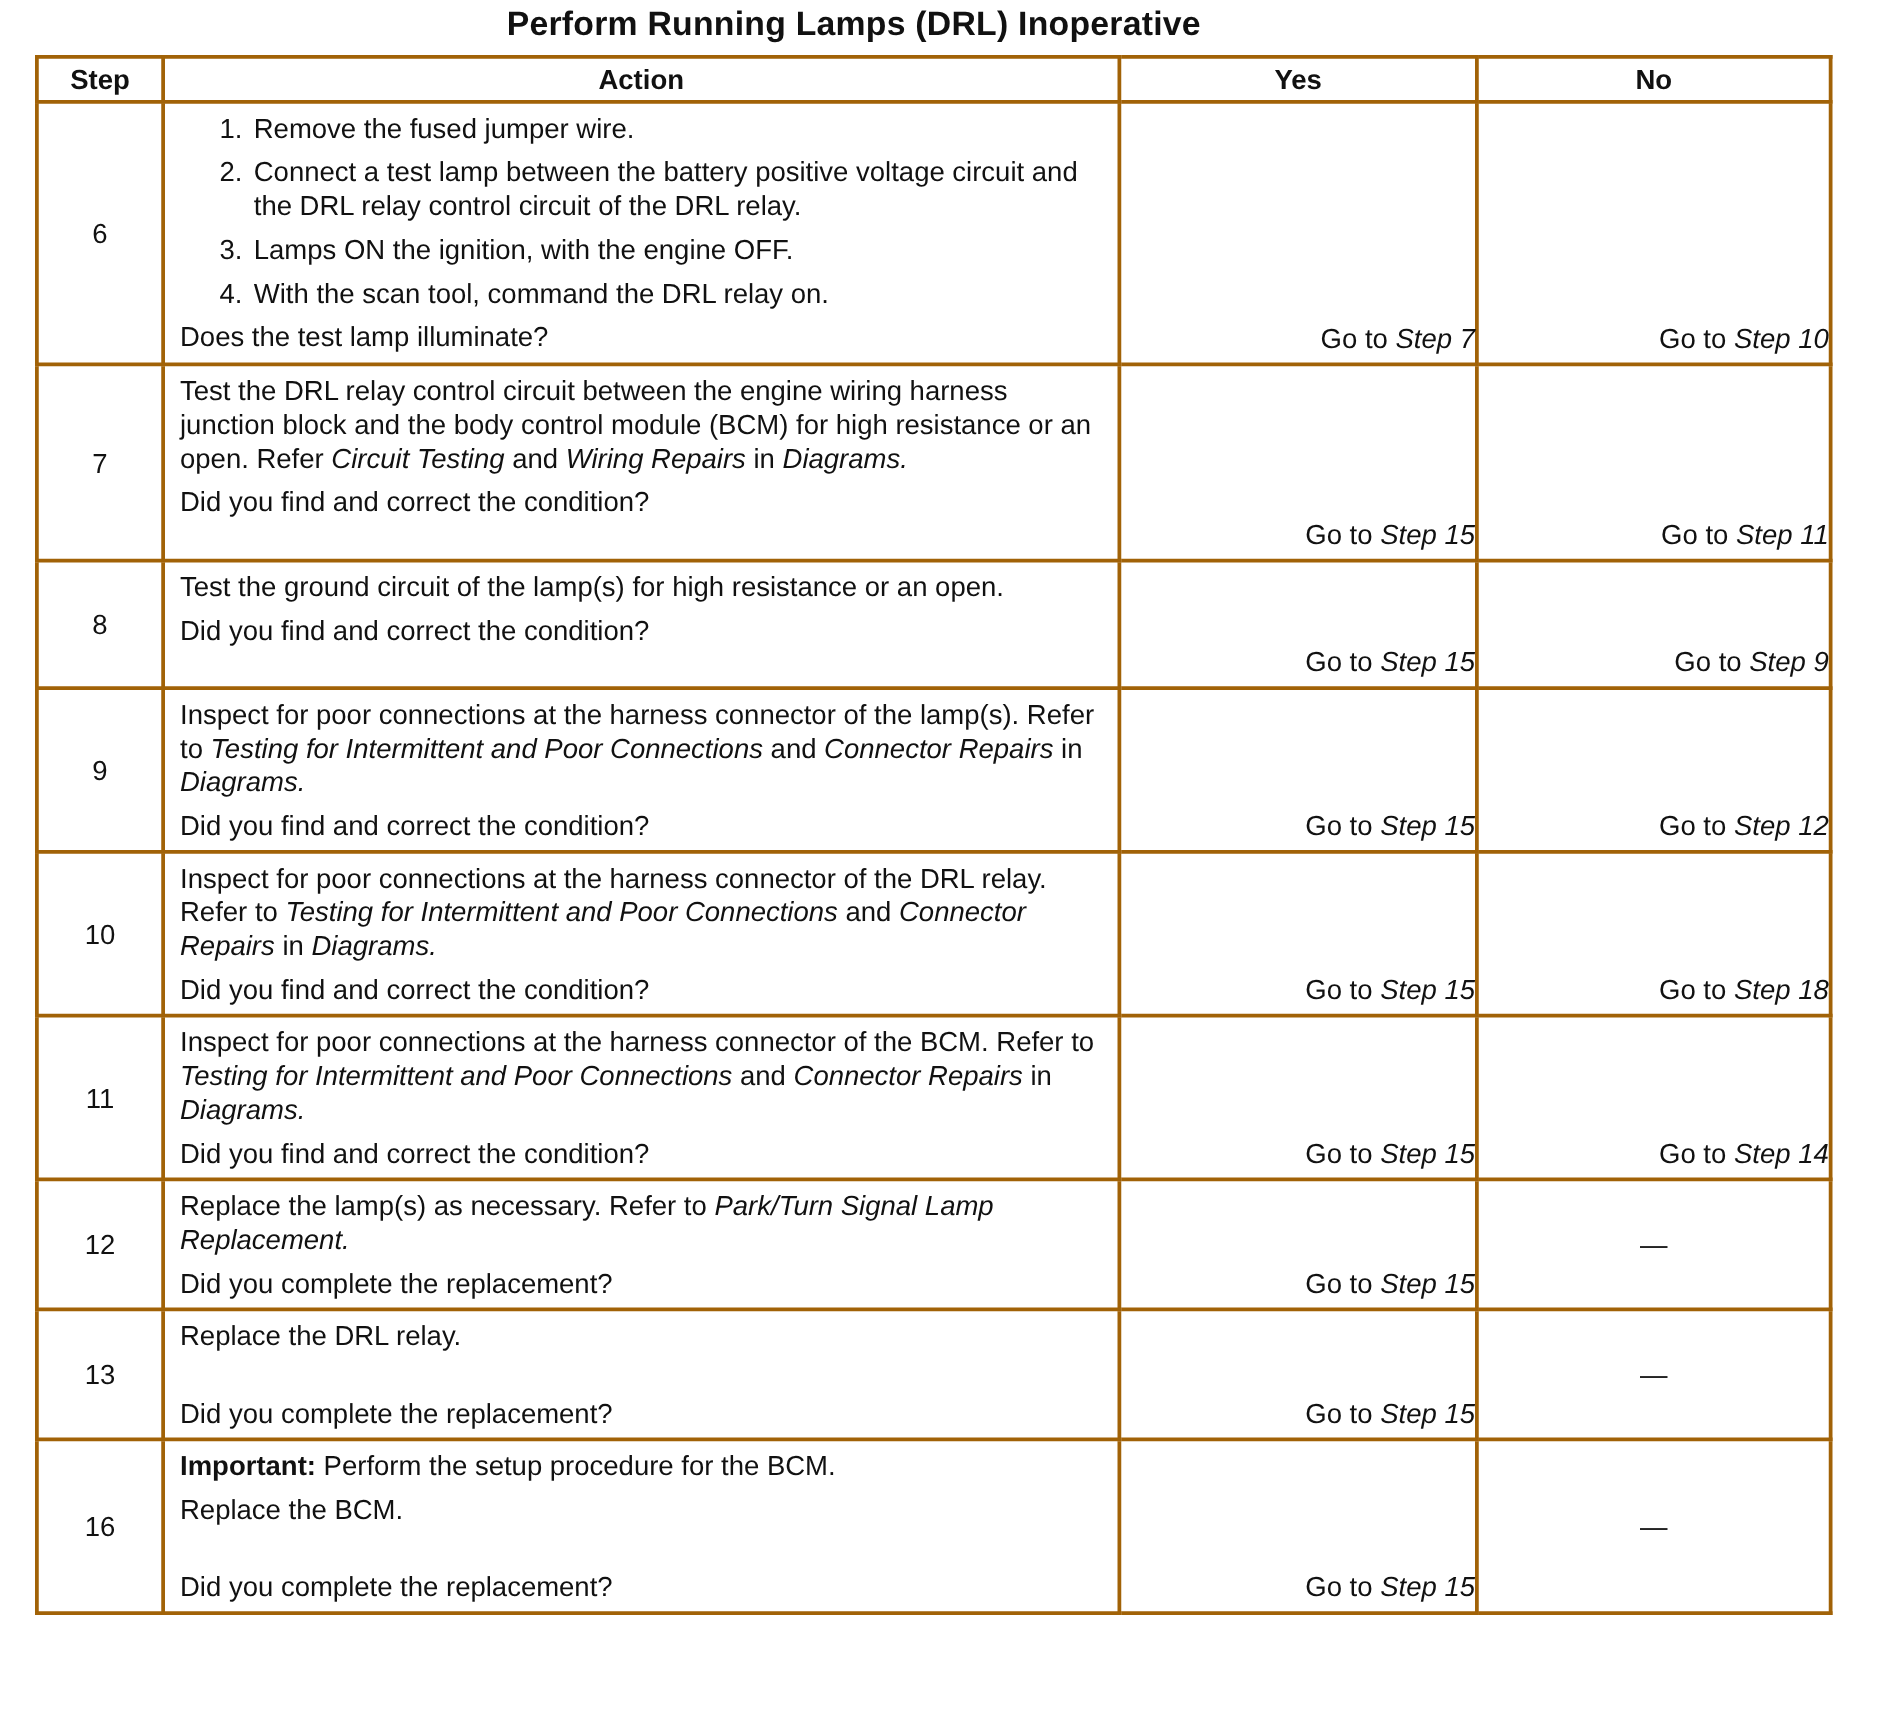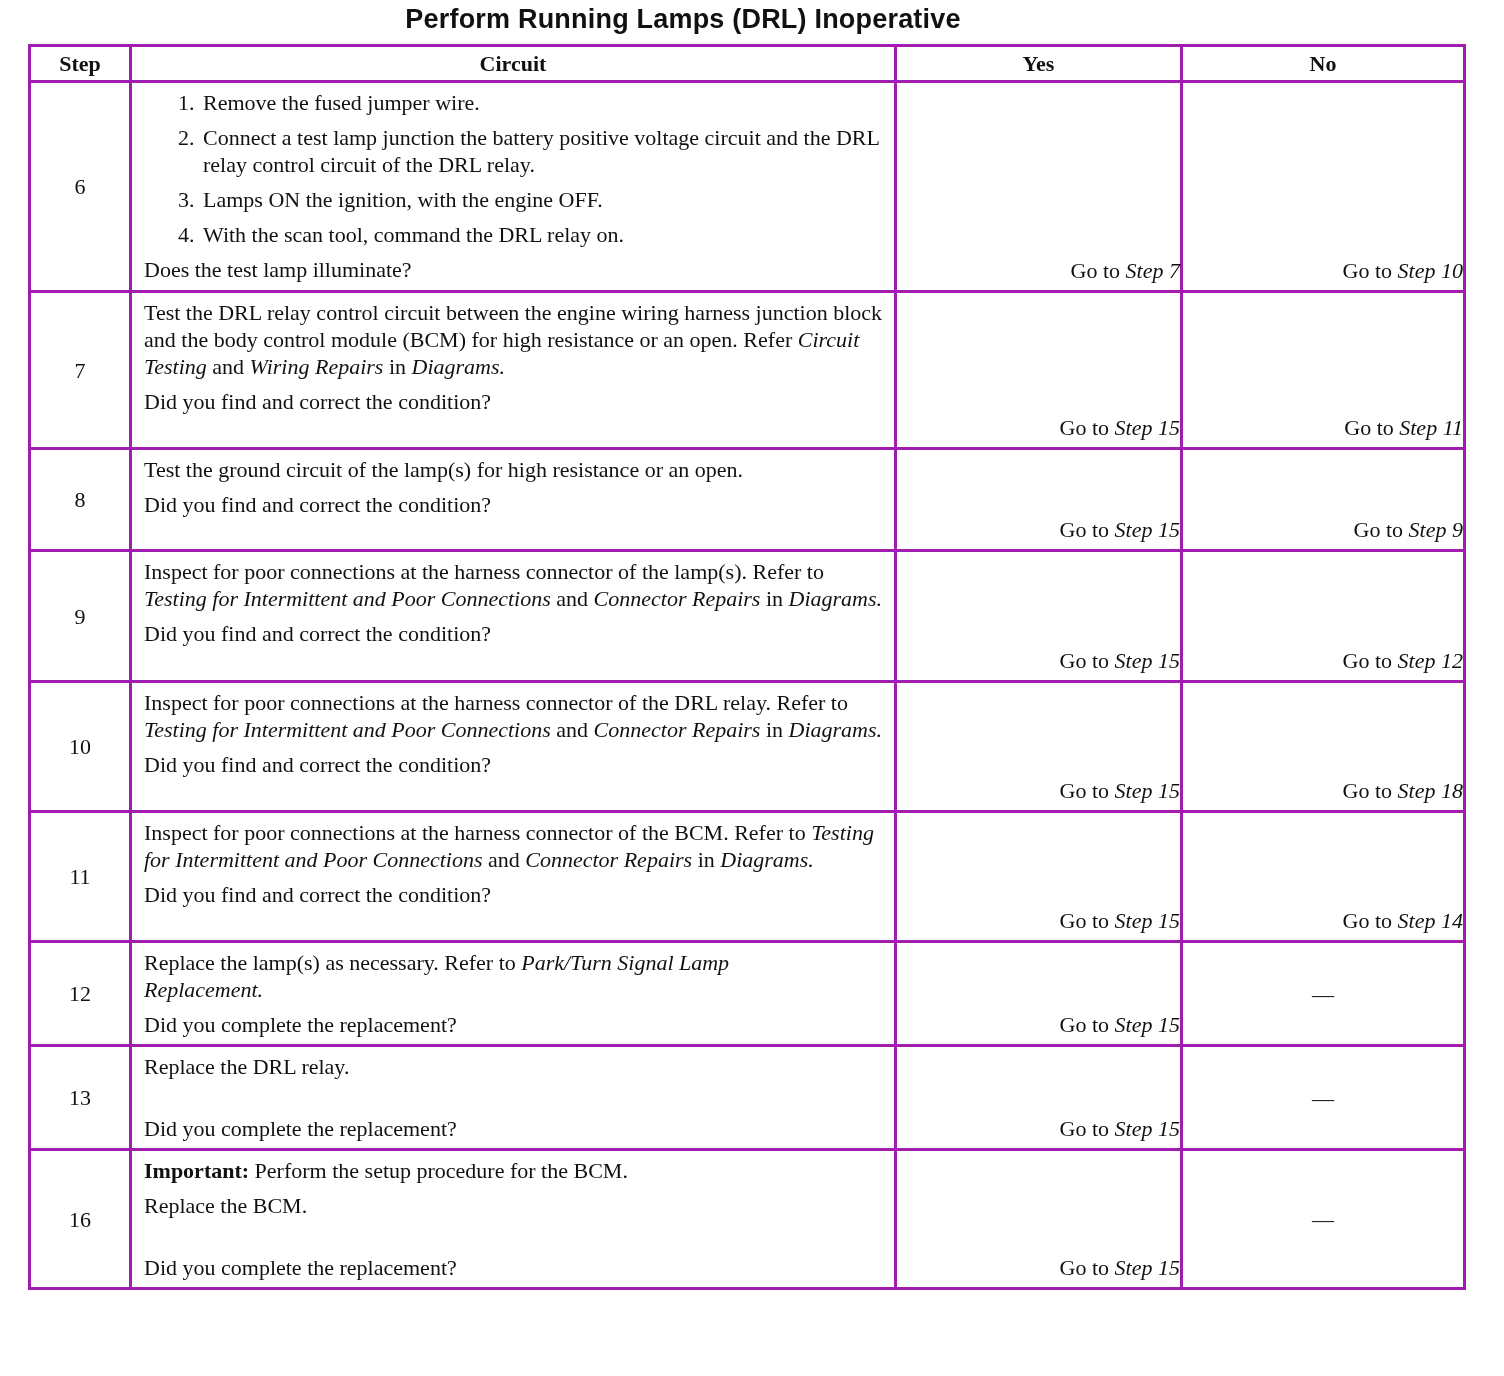--- a/index.html
+++ b/index.html
@@ -2,21 +2,21 @@
 <html><head>
 <meta charset="utf-8">
 <style>
   html, body { margin: 0; padding: 0; background: #ffffff; }
   body { width: 1504px; height: 1376px; position: relative; overflow: hidden;
          font-family: "Liberation Sans", sans-serif; color: #111111; }
   .title { position: absolute; left: 0; top: 4px; width: 1366px; text-align: center;
            font-size: 27px; font-weight: bold; letter-spacing: 0.2px; }
   table.proc { position: absolute; left: 28px; top: 44px; width: 1435px;
                border-collapse: collapse; table-layout: fixed; }
-  table.proc td, table.proc th { border: 3px solid #a21caf; padding: 0; vertical-align: top; font-family: Liberation Serif, serif; }
+  table.proc td, table.proc th { border: 3px solid #a16207; padding: 0; vertical-align: top; }
   col.c-step { width: 101px; }
   col.c-action { width: 765px; }
   col.c-yes { width: 286px; }
   col.c-no { width: 283px; }
   th { font-size: 22px; font-weight: bold; height: 33px; text-align: center; vertical-align: middle !important; }
   td { font-size: 22px; line-height: 27px; }
   td.step { text-align: center; vertical-align: middle !important; }
   td.action { padding: 6px 10px 6px 12px !important; }
   td.yes, td.no { text-align: center; position: relative; }
   .bottom-ans { position: absolute; left: 0; right: 0; bottom: 6px; text-align: right; }
@@ -37,33 +37,33 @@
 <table class="proc">
   <colgroup>
     <col class="c-step">
       <col class="c-action">
       <col class="c-yes">
       <col class="c-no">
   </colgroup>
   <thead>
     <tr>
       <th>Step</th>
-      <th>Circuit</th>
+      <th>Action</th>
       <th>Yes</th>
       <th>No</th>
     </tr>
   </thead>
   <tbody>
 
     <tr style="height:210px">
       <td class="step">6</td>
       <td class="action">
         <ol class="sub">
           <li>Remove the fused jumper wire.</li>
-          <li>Connect a test lamp junction the battery positive voltage circuit and the DRL relay control circuit of the DRL relay.</li>
+          <li>Connect a test lamp between the battery positive voltage circuit and the DRL relay control circuit of the DRL relay.</li>
           <li>Lamps ON the ignition, with the engine OFF.</li>
           <li>With the scan tool, command the DRL relay on.</li>
         </ol>
         <p class="para">Does the test lamp illuminate?</p>
       </td>
       <td class="yes">
         <div class="bottom-ans"><span>Go to </span><span class="it">Step 7</span></div>
       </td>
       <td class="no">
         <div class="bottom-ans"><span>Go to </span><span class="it">Step 10</span></div>

